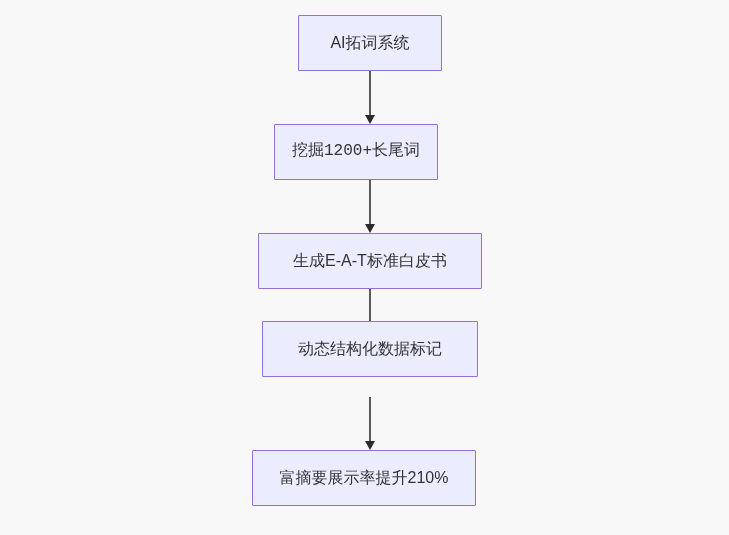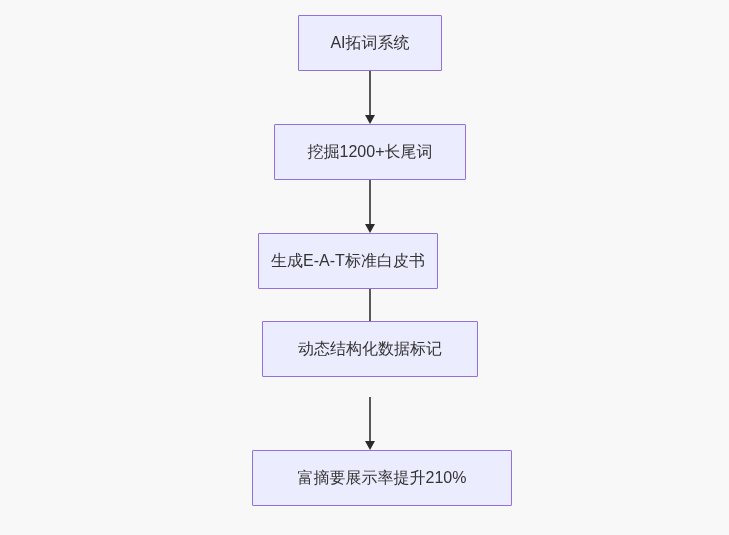--- a/index.html
+++ b/index.html
@@ -27,24 +27,24 @@
     justify-content: center;
     text-align: center;
   }
   .node-label {
     font-size: 16px;
     color: var(--text, #333333);
     line-height: 1.2;
     white-space: nowrap;
   }
   .node-0 { left: 298px; top: 15px;  width: 144px; height: 56px; }
-  .node-1 { left: 274px; top: 124px; width: 192px; height: 56px; }
-  .node-2 { left: 258px; top: 233px; width: 180px; height: 56px; }
+  .node-1 { left: 274px; top: 124px; width: 164px; height: 56px; font-family: Liberation Mono, monospace; }
+  .node-2 { left: 258px; top: 233px; width: 224px; height: 56px; }
   .node-3 { left: 262px; top: 321px; width: 216px; height: 56px; }
-  .node-4 { left: 252px; top: 450px; width: 260px; height: 56px; }
+  .node-4 { left: 252px; top: 450px; width: 224px; height: 56px; }
 
   .arrow {
     position: absolute;
     left: 364px;
     width: 12px;
     display: flex;
     flex-direction: column;
     align-items: center;
   }
   .arrow-0 { top: 71px;  height: 53px; }

